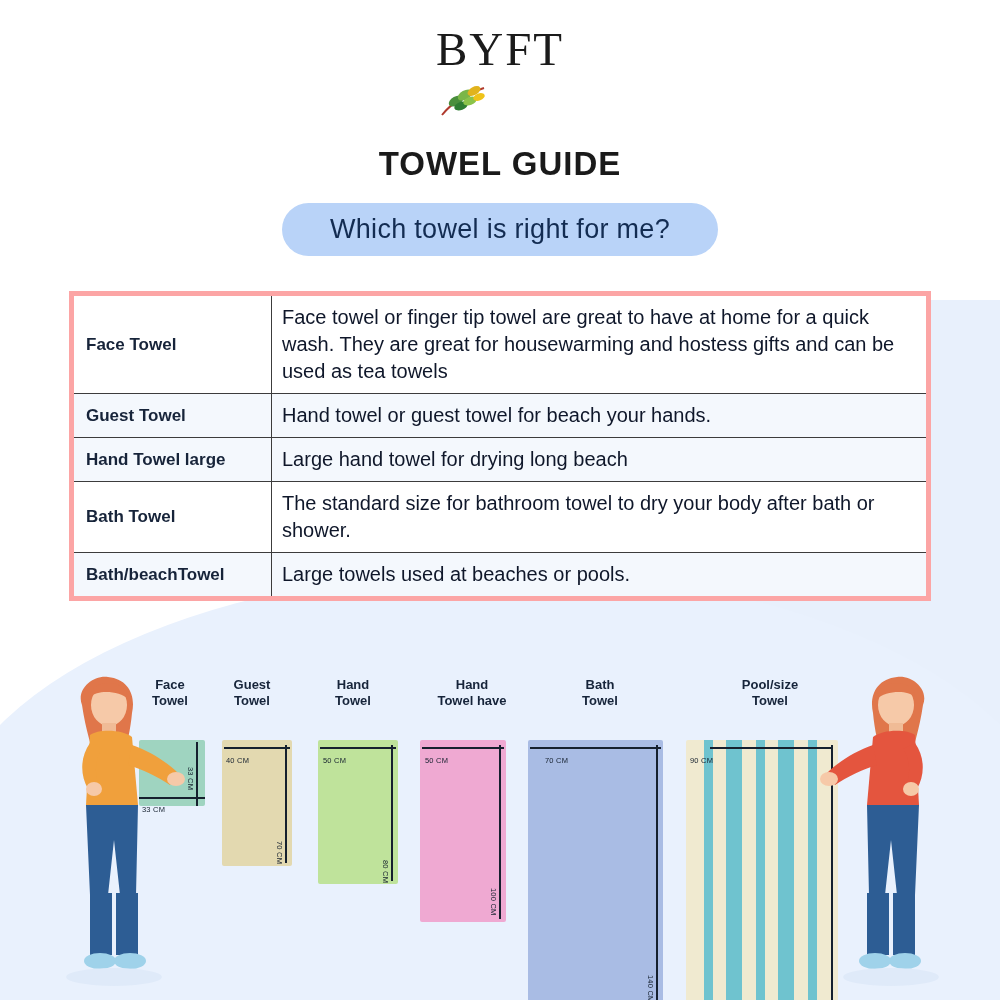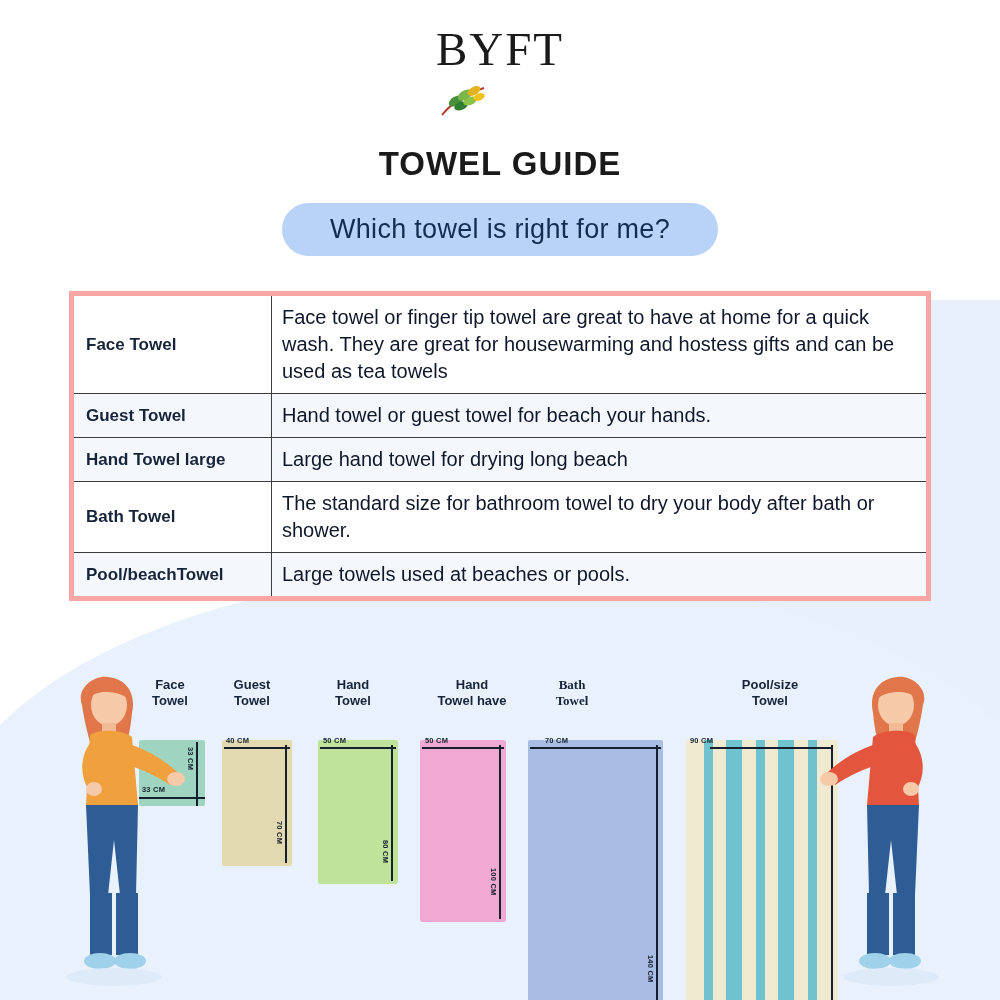--- a/index.html
+++ b/index.html
@@ -146,23 +146,24 @@
   }
   .dimline {
     position: absolute;
     background: #15202e;
   }
   .dim-h { height: 1.5px; }
   .dim-v { width: 1.5px; }
   .dimtext {
     position: absolute;
     font-size: 7.5px;
-    font-weight: bold;
+    font-weight: normal;
     color: #15202e;
     letter-spacing: 0.2px;
+    margin-top: 20px;
   }
   .dimtext.vert {
     writing-mode: vertical-rl;
     text-orientation: mixed;
   }
   .stripes {
     position: absolute;
     top: 0; left: 0; right: 0; bottom: 0;
   }
   .stripe {
@@ -218,21 +219,21 @@
         </tr>
         <tr class="row-alt">
           <td class="name">Hand Towel large</td>
           <td class="desc">Large hand towel for drying long beach</td>
         </tr>
         <tr>
           <td class="name">Bath Towel</td>
           <td class="desc">The standard size for bathroom towel to dry your body after bath or shower.</td>
         </tr>
         <tr class="row-alt">
-          <td class="name">Pool/beachTowel</td>
+          <td class="name">Bath/beachTowel</td>
           <td class="desc">Large towels used at beaches or pools.</td>
         </tr>
       </tbody>
     </table>
 
     <div class="chart">
 
       <div class="tlabel" style="left:130px; top:52px; width:80px;">
         <div>Face</div>
         <div>Towel</div>
@@ -242,21 +243,21 @@
         <div>Towel</div>
       </div>
       <div class="tlabel" style="left:313px; top:52px; width:80px;">
         <div>Hand</div>
         <div>Towel</div>
       </div>
       <div class="tlabel" style="left:402px; top:52px; width:140px;">
         <div>Hand</div>
         <div>Towel have</div>
       </div>
-      <div class="tlabel" style="left:532px; top:52px; width:80px;font-family:Liberation Serif, serif;">
+      <div class="tlabel" style="left:560px; top:52px; width:80px;">
         <div>Bath</div>
         <div>Towel</div>
       </div>
       <div class="tlabel" style="left:700px; top:52px; width:140px;">
         <div>Pool/size</div>
         <div>Towel</div>
       </div>
 
       <div class="towel" style="left:139px; top:115px; width:66px; height:66px; background:#9fd4c0;"></div>
       <div class="dimline dim-h" style="left:139px; top:172px; width:66px;"></div>

